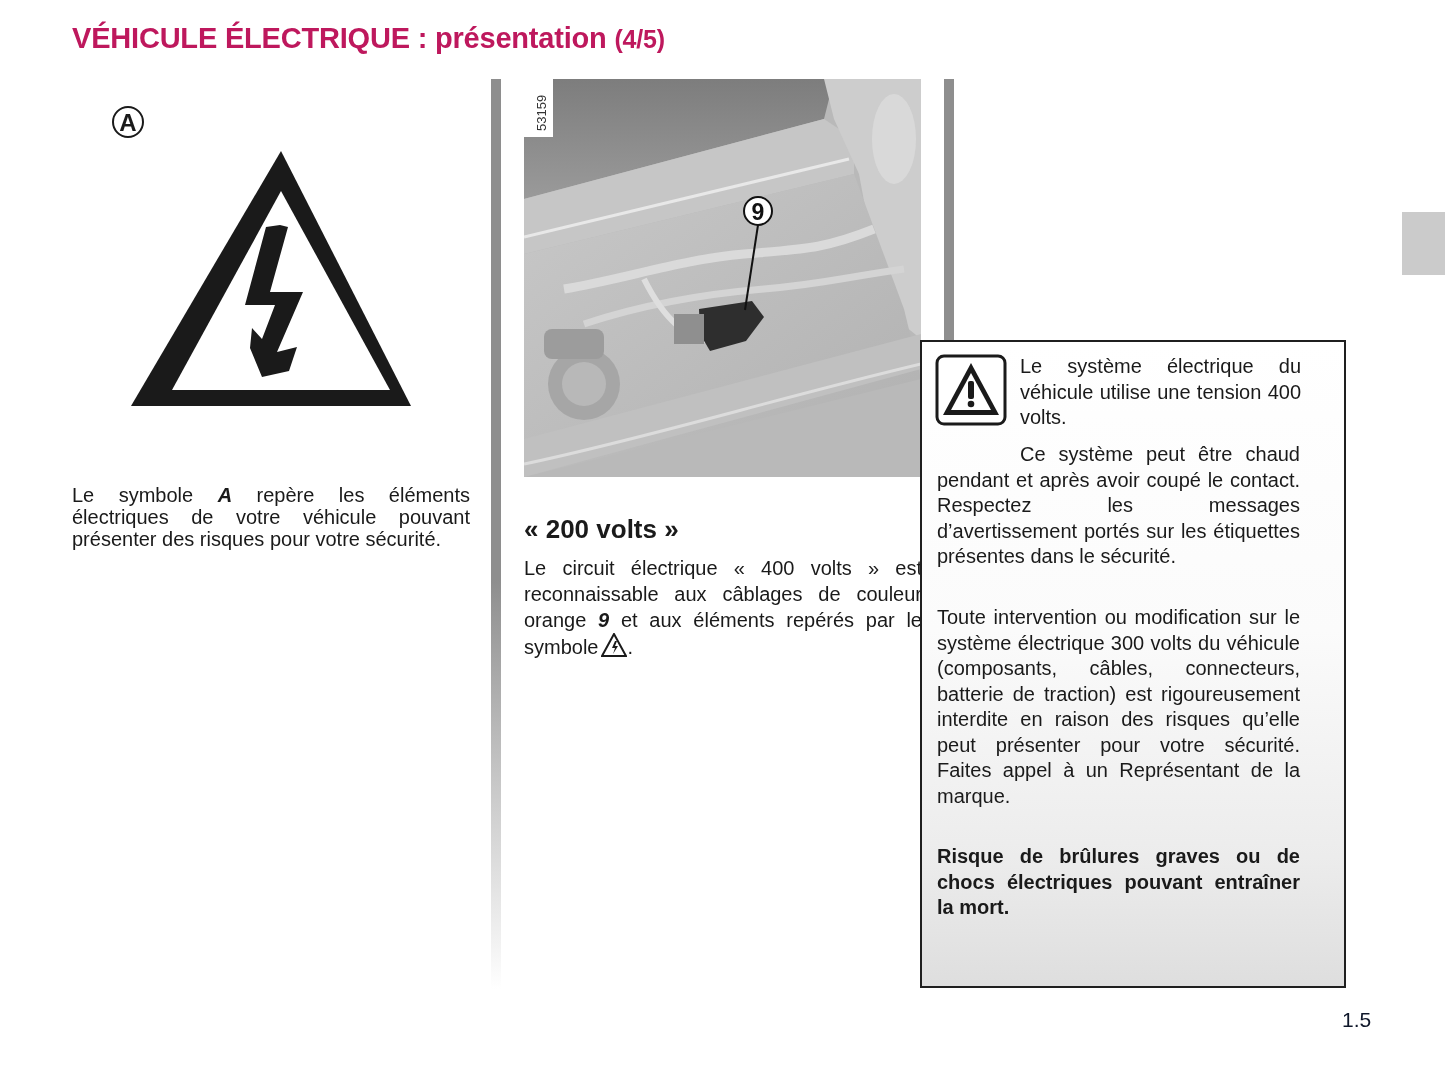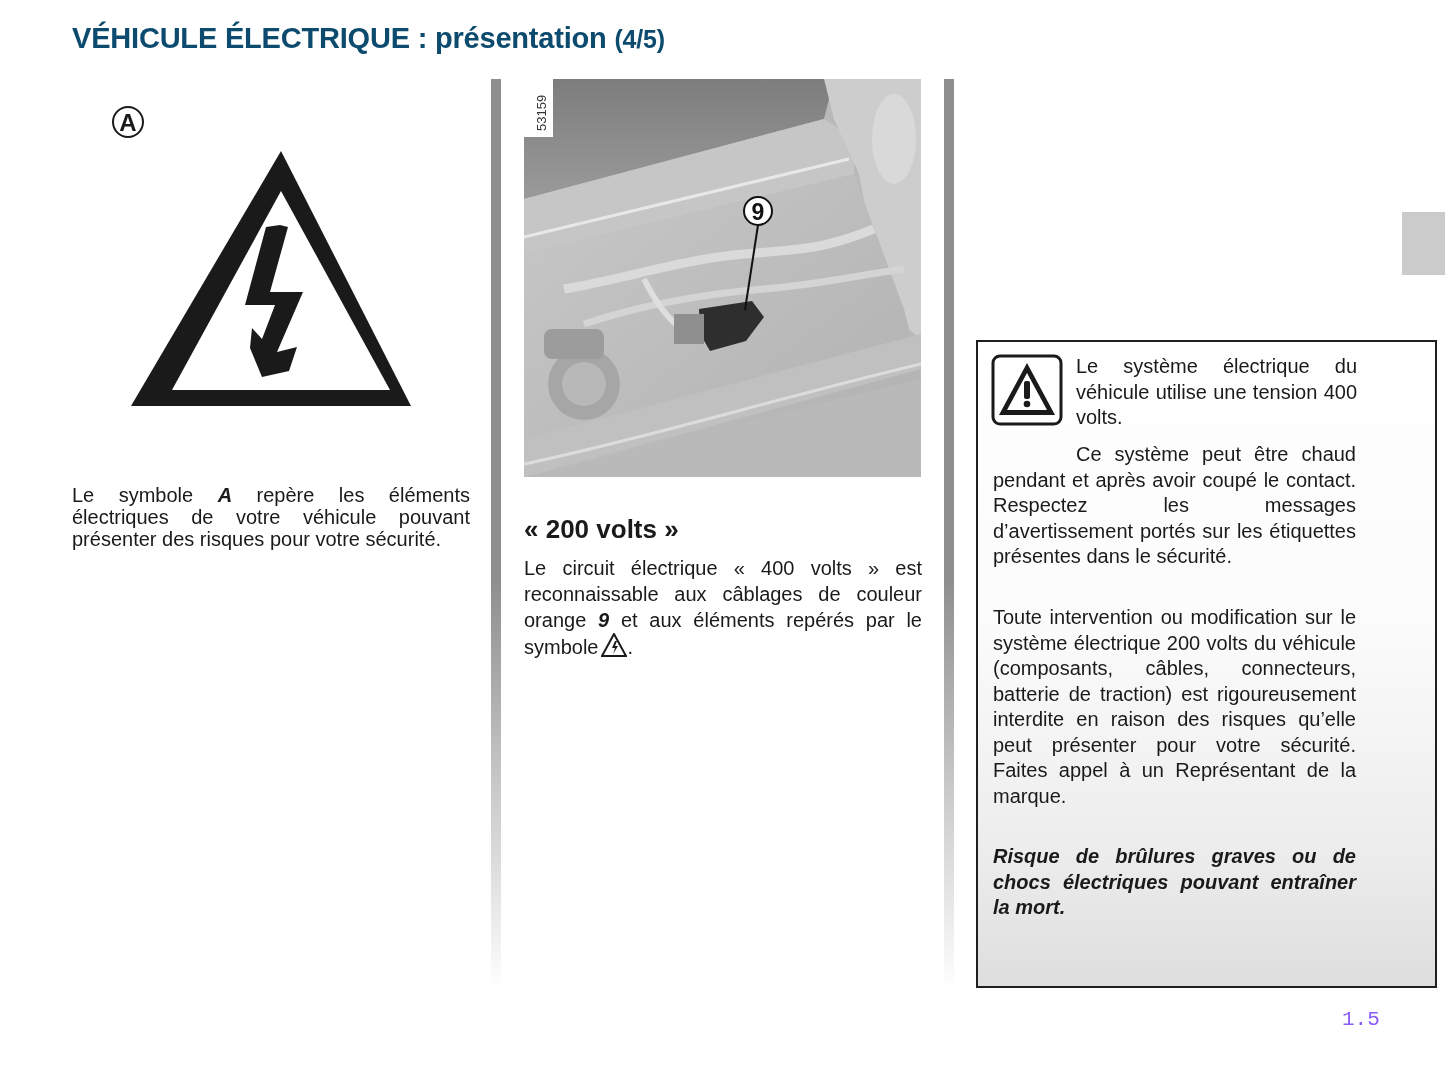--- a/index.html
+++ b/index.html
@@ -3,21 +3,21 @@
 <meta charset="utf-8">
 <style>
   html, body { margin: 0; padding: 0; }
   body {
     width: 1445px; height: 1070px; position: relative; overflow: hidden;
     background: #ffffff; color: #1a1a1a;
     font-family: "Liberation Sans", sans-serif;
   }
   .page-title {
     position: absolute; left: 72px; top: 22px; margin: 0;
-    font-size: 29px; font-weight: bold; letter-spacing: -0.2px; color: #0c4a6e;
+    font-size: 29px; font-weight: bold; letter-spacing: -0.2px; color: #be185d;
     white-space: nowrap;
   }
   .page-title .suffix { font-size: 25px; }
 
   .divider {
     position: absolute; top: 79px; width: 10px; height: 910px;
     background: linear-gradient(to bottom, #8e8e8e 0%, #8e8e8e 55%, #c9c9c9 78%, #f2f2f2 95%, #ffffff 100%);
   }
   .divider.left { left: 491px; }
   .divider.right { left: 944px; }
@@ -56,37 +56,37 @@
     font-size: 26px; line-height: 31px; font-weight: bold;
   }
   .col2-text {
     position: absolute; left: 524px; top: 555px; width: 398px; margin: 0;
     font-size: 20px; line-height: 26px; text-align: justify;
   }
   .inline-sym { display: inline-block; vertical-align: -3px; margin-left: 3px; }
 
   
   .warning-box {
-    position: absolute; left: 976px; top: 340px; width: 461px; height: 648px;
+    position: absolute; left: 920px; top: 340px; width: 426px; height: 648px;
     border: 2px solid #1f1f1f; box-sizing: border-box;
     background: linear-gradient(to bottom, #ffffff 0%, #fbfbfb 45%, #ececec 80%, #dedede 100%);
   }
   .warn-icon { position: absolute; left: 13px; top: 12px; width: 72px; height: 72px; }
   .warn-p {
     position: absolute; left: 15px; width: 363px; margin: 0;
     font-size: 20px; line-height: 25.5px; text-align: justify; color: #1a1a1a;
   }
   .warn-p1 { left: 98px; width: 281px; top: 12px; text-align: justify; }
   .warn-p2 { top: 100px; text-indent: 83px; }
   .warn-p3 { top: 263px; }
-  .warn-p4 { top: 502px; font-weight: bold; font-style: italic; }
+  .warn-p4 { top: 502px; font-weight: bold; }
   .warn-p b { font-weight: normal; }
 
   .page-number {
-    position: absolute; left: 1342px; top: 1008px; font-size: 21px; color: #8b5cf6; font-family: Liberation Mono, monospace;
+    position: absolute; left: 1342px; top: 1008px; font-size: 21px; color: #0f172a;
   }
 </style>
 </head>
 <body>
 
 <h1 class="page-title"><span>VÉHICULE ÉLECTRIQUE : présentation</span> <span class="suffix">(4/5)</span></h1>
 
 <div class="divider left"></div>
 <div class="divider right"></div>
 <div class="thumb-tab"></div>
@@ -162,17 +162,17 @@
 <div class="warning-box">
   <svg class="warn-icon" viewBox="0 0 72 72">
     <rect x="2" y="2" width="68" height="68" rx="7" fill="#fff" stroke="#1a1a1a" stroke-width="3"></rect>
     <polygon points="36,9 8,61 64,61" fill="#1a1a1a"></polygon>
     <polygon points="36,19 16,56 56,56" fill="#fff"></polygon>
     <rect x="33" y="27" width="6" height="18" rx="2" fill="#1a1a1a"></rect>
     <circle cx="36" cy="50" r="3.3" fill="#1a1a1a"></circle>
   </svg>
   <p class="warn-p warn-p1">Le système électrique du véhicule utilise une tension 400 volts.</p>
   <p class="warn-p warn-p2"><b>Ce système peut être chaud pendant et après avoir coupé le contact.</b><span> Respectez les messages d’avertissement portés sur les étiquettes présentes dans le sécurité.</span></p>
-  <p class="warn-p warn-p3">Toute intervention ou modification sur le système électrique 200 volts du véhicule (composants, câbles, connecteurs, batterie de traction) est rigoureusement interdite en raison des risques qu’elle peut présenter pour votre sécurité. Faites appel à un Représentant de la marque.</p>
+  <p class="warn-p warn-p3">Toute intervention ou modification sur le système électrique 300 volts du véhicule (composants, câbles, connecteurs, batterie de traction) est rigoureusement interdite en raison des risques qu’elle peut présenter pour votre sécurité. Faites appel à un Représentant de la marque.</p>
   <p class="warn-p warn-p4">Risque de brûlures graves ou de chocs électriques pouvant entraîner la mort.</p>
 </div>
 
 <div class="page-number">1.5</div>
 
 </body></html>

